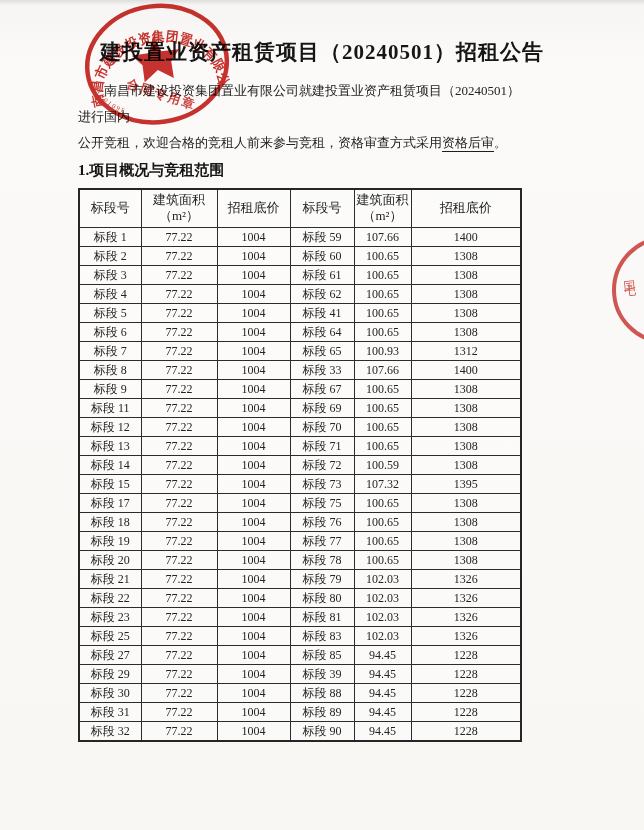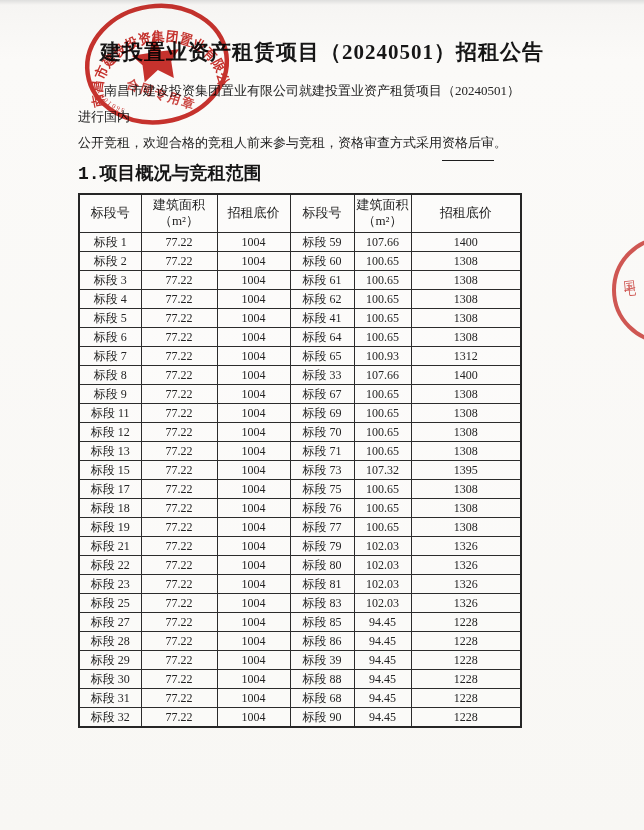--- a/index.html
+++ b/index.html
@@ -26,28 +26,27 @@
   .intro {
     margin:12px 0 0 78px;
     width:446px;
     font-size:13px;
     line-height:26px;
     color:#222;
   }
   .intro .line1 { text-indent:2em; }
   .underline {
     border-bottom:1px solid #1d1d1d;
-    padding-bottom:10px;
+    padding-bottom:1px;
   }
   .section-heading {
     margin:5px 0 0 78px;
-    font-size:18px;
+    font-size:15px;
     font-weight:bold;
     color:#151515;
-    font-family:Liberation Mono, monospace;
   }
   table.bid-table {
     margin:8px 0 0 78px;
     border-collapse:collapse;
     table-layout:fixed;
     width:442px;
     background:rgba(255,255,255,0.35);
   }
   table.bid-table th, table.bid-table td {
     border:1px solid #2c2c2c;
@@ -233,20 +232,28 @@
         </tr>
         <tr>
           <td>标段 13</td>
           <td>77.22</td>
           <td>1004</td>
           <td>标段 71</td>
           <td>100.65</td>
           <td>1308</td>
         </tr>
         <tr>
+          <td>标段 14</td>
+          <td>77.22</td>
+          <td>1004</td>
+          <td>标段 72</td>
+          <td>100.59</td>
+          <td>1308</td>
+        </tr>
+        <tr>
           <td>标段 15</td>
           <td>77.22</td>
           <td>1004</td>
           <td>标段 73</td>
           <td>107.32</td>
           <td>1395</td>
         </tr>
         <tr>
           <td>标段 17</td>
           <td>77.22</td>
@@ -265,20 +272,28 @@
         </tr>
         <tr>
           <td>标段 19</td>
           <td>77.22</td>
           <td>1004</td>
           <td>标段 77</td>
           <td>100.65</td>
           <td>1308</td>
         </tr>
         <tr>
+          <td>标段 20</td>
+          <td>77.22</td>
+          <td>1004</td>
+          <td>标段 78</td>
+          <td>100.65</td>
+          <td>1308</td>
+        </tr>
+        <tr>
           <td>标段 21</td>
           <td>77.22</td>
           <td>1004</td>
           <td>标段 79</td>
           <td>102.03</td>
           <td>1326</td>
         </tr>
         <tr>
           <td>标段 22</td>
           <td>77.22</td>
@@ -305,48 +320,40 @@
         </tr>
         <tr>
           <td>标段 27</td>
           <td>77.22</td>
           <td>1004</td>
           <td>标段 85</td>
           <td>94.45</td>
           <td>1228</td>
         </tr>
         <tr>
-          <td>标段 28</td>
-          <td>77.22</td>
-          <td>1004</td>
-          <td>标段 86</td>
-          <td>94.45</td>
-          <td>1228</td>
-        </tr>
-        <tr>
           <td>标段 29</td>
           <td>77.22</td>
           <td>1004</td>
           <td>标段 39</td>
           <td>94.45</td>
           <td>1228</td>
         </tr>
         <tr>
           <td>标段 30</td>
           <td>77.22</td>
           <td>1004</td>
           <td>标段 88</td>
           <td>94.45</td>
           <td>1228</td>
         </tr>
         <tr>
           <td>标段 31</td>
           <td>77.22</td>
           <td>1004</td>
-          <td>标段 68</td>
+          <td>标段 89</td>
           <td>94.45</td>
           <td>1228</td>
         </tr>
         <tr>
           <td>标段 32</td>
           <td>77.22</td>
           <td>1004</td>
           <td>标段 90</td>
           <td>94.45</td>
           <td>1228</td>

